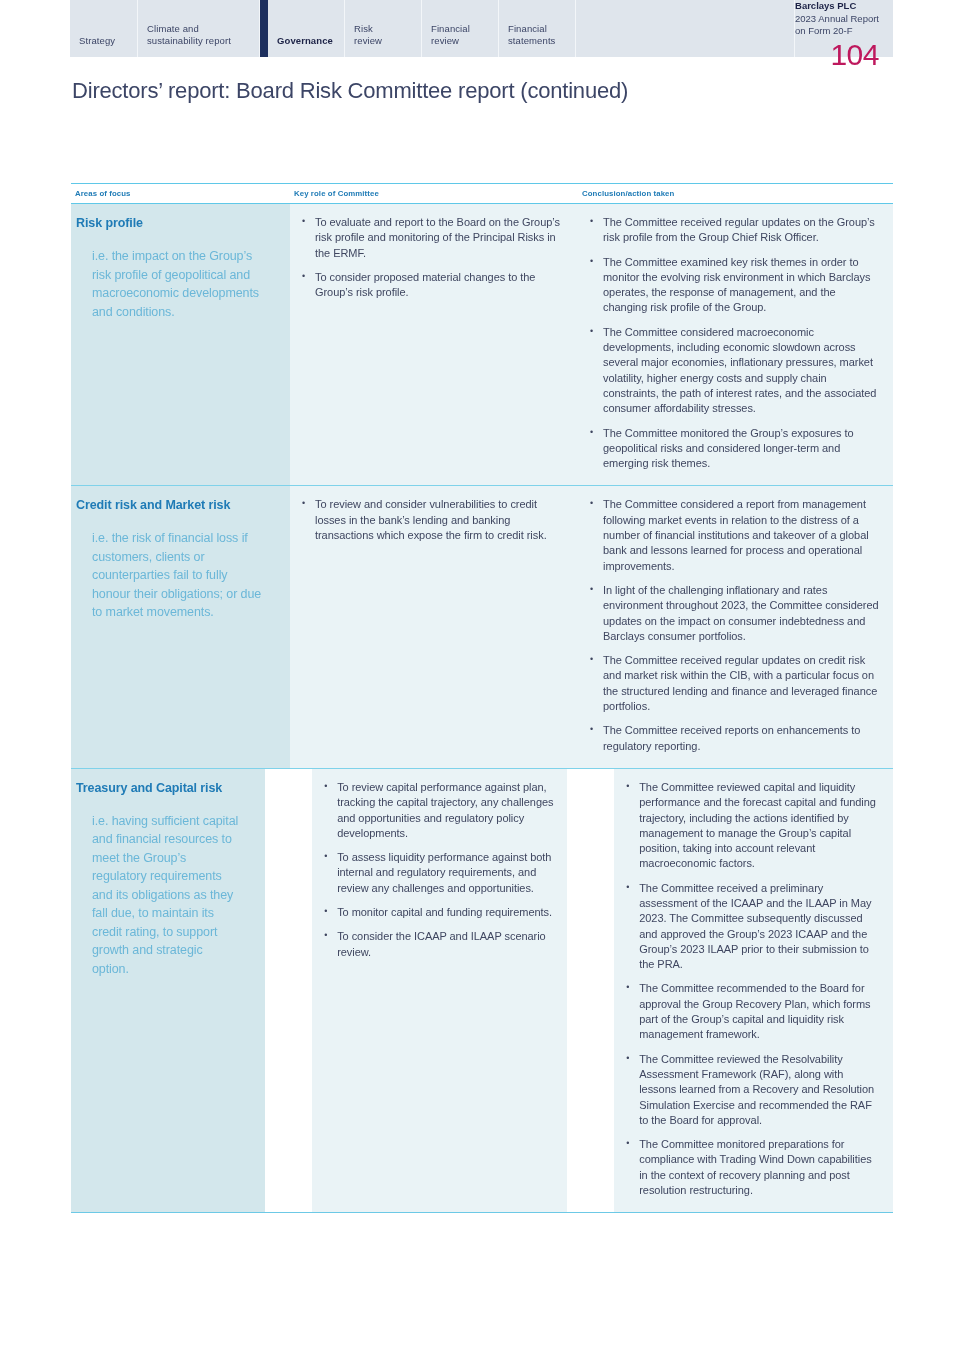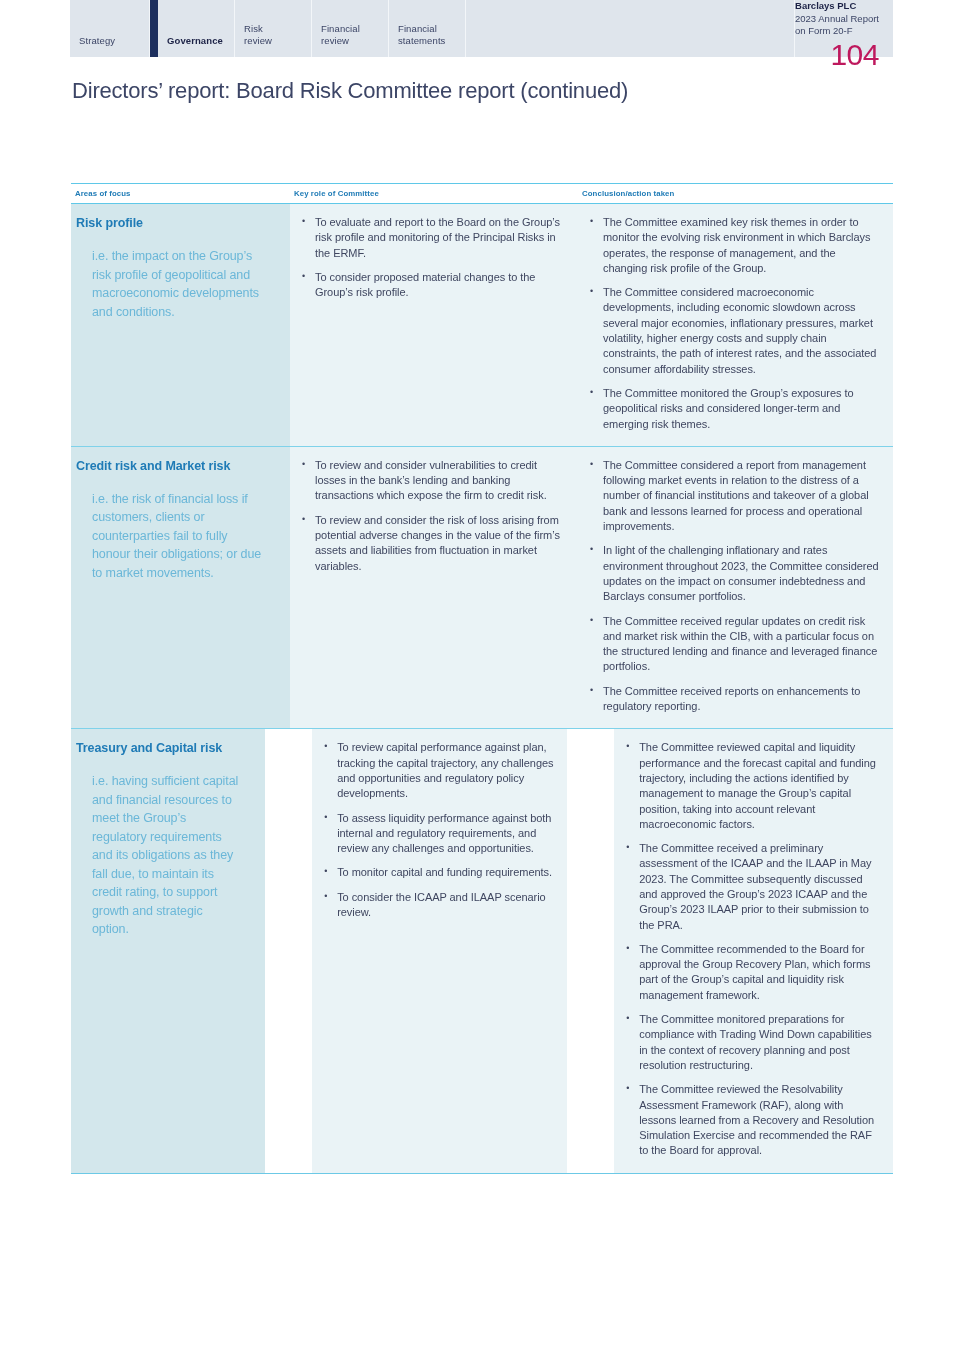--- a/index.html
+++ b/index.html
@@ -33,21 +33,21 @@
     align-items: flex-end;
     box-sizing: border-box;
     padding: 0 0 10px 9px;
     border-right: 1px solid #f3f6f9;
     font-size: 9.5px;
     line-height: 12px;
     color: #3c4566;
     letter-spacing: 0.1px;
   }
   .nav-tab .lbl { display: block; }
-  .nav-tab.w-strategy { width: 80px; }
+  .nav-tab.w-strategy { width: 68px; }
   .nav-tab.w-climate  { width: 122px; }
   .nav-tab.w-gov      { width: 77px; }
   .nav-tab.w-risk     { width: 77px; }
   .nav-tab.w-finrev   { width: 77px; }
   .nav-tab.w-finstat  { width: 77px; }
   .nav-tab.active {
     font-weight: bold;
     color: #1d2347;
     margin-left: 8px;
   }
@@ -191,20 +191,26 @@
     color: #3f4660;
   }
 </style>
 </head>
 <body>
 
 <div class="header">
   <div class="nav-tab w-strategy">
     <span class="lbl">Strategy</span>
   </div>
+  <div class="nav-tab w-climate">
+    <div>
+      <span class="lbl">Climate and</span>
+      <span class="lbl">sustainability report</span>
+    </div>
+  </div>
   <div class="nav-tab w-gov active">
     <span class="lbl">Governance</span>
   </div>
   <div class="nav-tab w-risk">
     <div>
       <span class="lbl">Risk</span>
       <span class="lbl">review</span>
     </div>
   </div>
   <div class="nav-tab w-finrev">
@@ -246,36 +252,36 @@
       <p class="risk-desc">i.e. the impact on the Group’s risk profile of geopolitical and macroeconomic developments and conditions.</p>
     </div>
     <div class="cell c2 col2">
       <ul class="blist">
           <li>To evaluate and report to the Board on the Group’s risk profile and monitoring of the Principal Risks in the ERMF.</li>
           <li>To consider proposed material changes to the Group’s risk profile.</li>
         </ul>
     </div>
     <div class="cell c3 col3">
       <ul class="blist">
+          <li>The Committee received regular updates on the Group’s risk profile from the Group Chief Risk Officer.</li>
           <li>The Committee examined key risk themes in order to monitor the evolving risk environment in which Barclays operates, the response of management, and the changing risk profile of the Group.</li>
           <li>The Committee considered macroeconomic developments, including economic slowdown across several major economies, inflationary pressures, market volatility, higher energy costs and supply chain constraints, the path of interest rates, and the associated consumer affordability stresses.</li>
           <li>The Committee monitored the Group’s exposures to geopolitical risks and considered longer-term and emerging risk themes.</li>
         </ul>
     </div>
   </div>
 
   <div class="trow">
     <div class="cell c1 col1">
       <p class="risk-head">Credit risk and Market risk</p>
       <p class="risk-desc">i.e. the risk of financial loss if customers, clients or counterparties fail to fully honour their obligations; or due to market movements.</p>
     </div>
     <div class="cell c2 col2">
       <ul class="blist">
           <li>To review and consider vulnerabilities to credit losses in the bank’s lending and banking transactions which expose the firm to credit risk.</li>
-          <li>To review and consider the risk of loss arising from potential adverse changes in the value of the firm’s assets and liabilities from fluctuation in market variables.</li>
         </ul>
     </div>
     <div class="cell c3 col3">
       <ul class="blist">
           <li>The Committee considered a report from management following market events in relation to the distress of a number of financial institutions and takeover of a global bank and lessons learned for process and operational improvements.</li>
           <li>In light of the challenging inflationary and rates environment throughout 2023, the Committee considered updates on the impact on consumer indebtedness and Barclays consumer portfolios.</li>
           <li>The Committee received regular updates on credit risk and market risk within the CIB, with a particular focus on the structured lending and finance and leveraged finance portfolios.</li>
           <li>The Committee received reports on enhancements to regulatory reporting.</li>
         </ul>
     </div>
@@ -292,19 +298,19 @@
           <li>To assess liquidity performance against both internal and regulatory requirements, and review any challenges and opportunities.</li>
           <li>To monitor capital and funding requirements.</li>
           <li>To consider the ICAAP and ILAAP scenario review.</li>
         </ul>
     </div>
     <div class="cell c3 col3">
       <ul class="blist">
           <li>The Committee reviewed capital and liquidity performance and the forecast capital and funding trajectory, including the actions identified by management to manage the Group’s capital position, taking into account relevant macroeconomic factors.</li>
           <li>The Committee received a preliminary assessment of the ICAAP and the ILAAP in May 2023. The Committee subsequently discussed and approved the Group’s 2023 ICAAP and the Group’s 2023 ILAAP prior to their submission to the PRA.</li>
           <li>The Committee recommended to the Board for approval the Group Recovery Plan, which forms part of the Group’s capital and liquidity risk management framework.</li>
+          <li>The Committee reviewed the Resolvability Assessment Framework (RAF), along with lessons learned from a Recovery and Resolution Simulation Exercise and recommended the RAF to the Board for approval.</li>
           <li>The Committee monitored preparations for compliance with Trading Wind Down capabilities in the context of recovery planning and post resolution restructuring.</li>
-          <li>The Committee reviewed the Resolvability Assessment Framework (RAF), along with lessons learned from a Recovery and Resolution Simulation Exercise and recommended the RAF to the Board for approval.</li>
         </ul>
     </div>
   </div>
 
 </div>
 
 </body></html>

